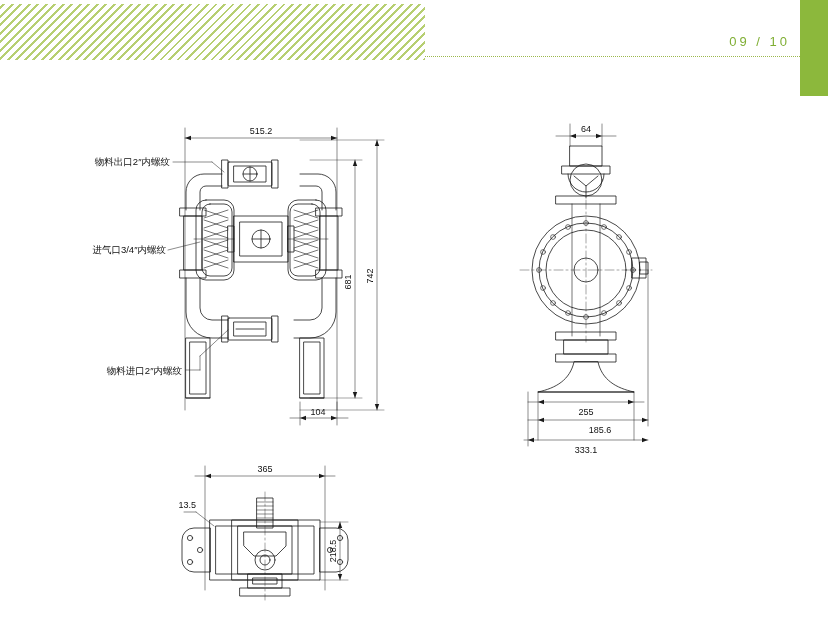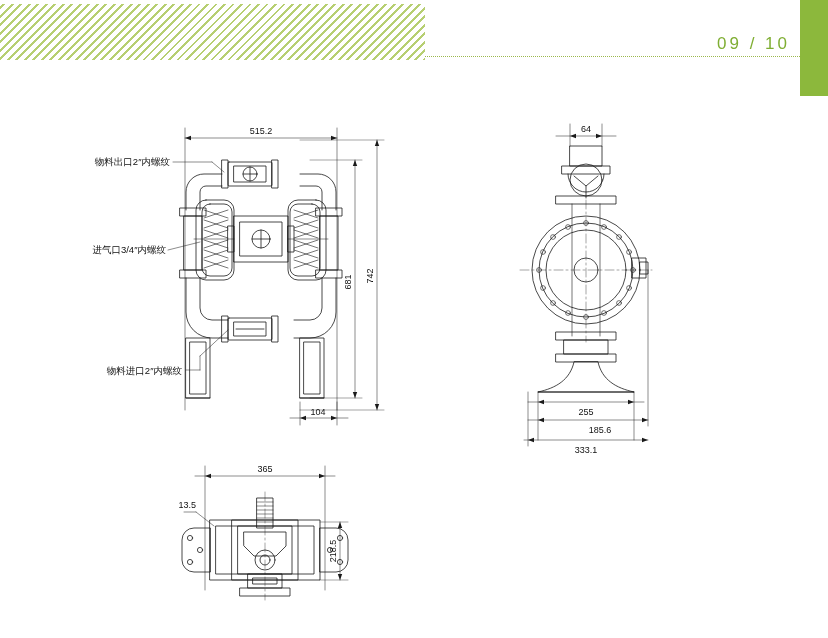--- a/index.html
+++ b/index.html
@@ -5,21 +5,21 @@
   html,body{margin:0;padding:0;background:#ffffff;}
   body{width:828px;height:638px;position:relative;font-family:"Liberation Sans",sans-serif;overflow:hidden;}
 
   
   #header{position:absolute;left:0;top:0;width:828px;height:70px;}
   #header-hatch{position:absolute;left:0;top:4px;width:425px;height:56px;
     background:repeating-linear-gradient(-45deg,#b7cf72 0px,#b7cf72 2px,#ffffff 2px,#ffffff 6px);}
   #header-dotline{position:absolute;left:425px;top:56px;width:375px;height:0;
     border-top:1px dotted #9bb84e;}
   #header-greenbar{position:absolute;left:800px;top:0;width:28px;height:96px;background:#8cb83c;}
-  #page-number{position:absolute;right:38px;top:34px;color:#7fae33;font-size:17px;
+  #page-number{position:absolute;right:38px;top:34px;color:#7fae33;font-size:13px;
     letter-spacing:3px;font-family:"Liberation Sans",sans-serif;}
 
   
   #canvas{position:absolute;left:0;top:80px;width:732px;height:568px;}
   svg{display:block;}
   .dim{font-family:"Liberation Sans",sans-serif;font-size:9px;fill:#111;}
   .cn{font-family:"Liberation Sans",sans-serif;font-size:9.5px;fill:#111;}
 </style>
 </head>
 <body>

